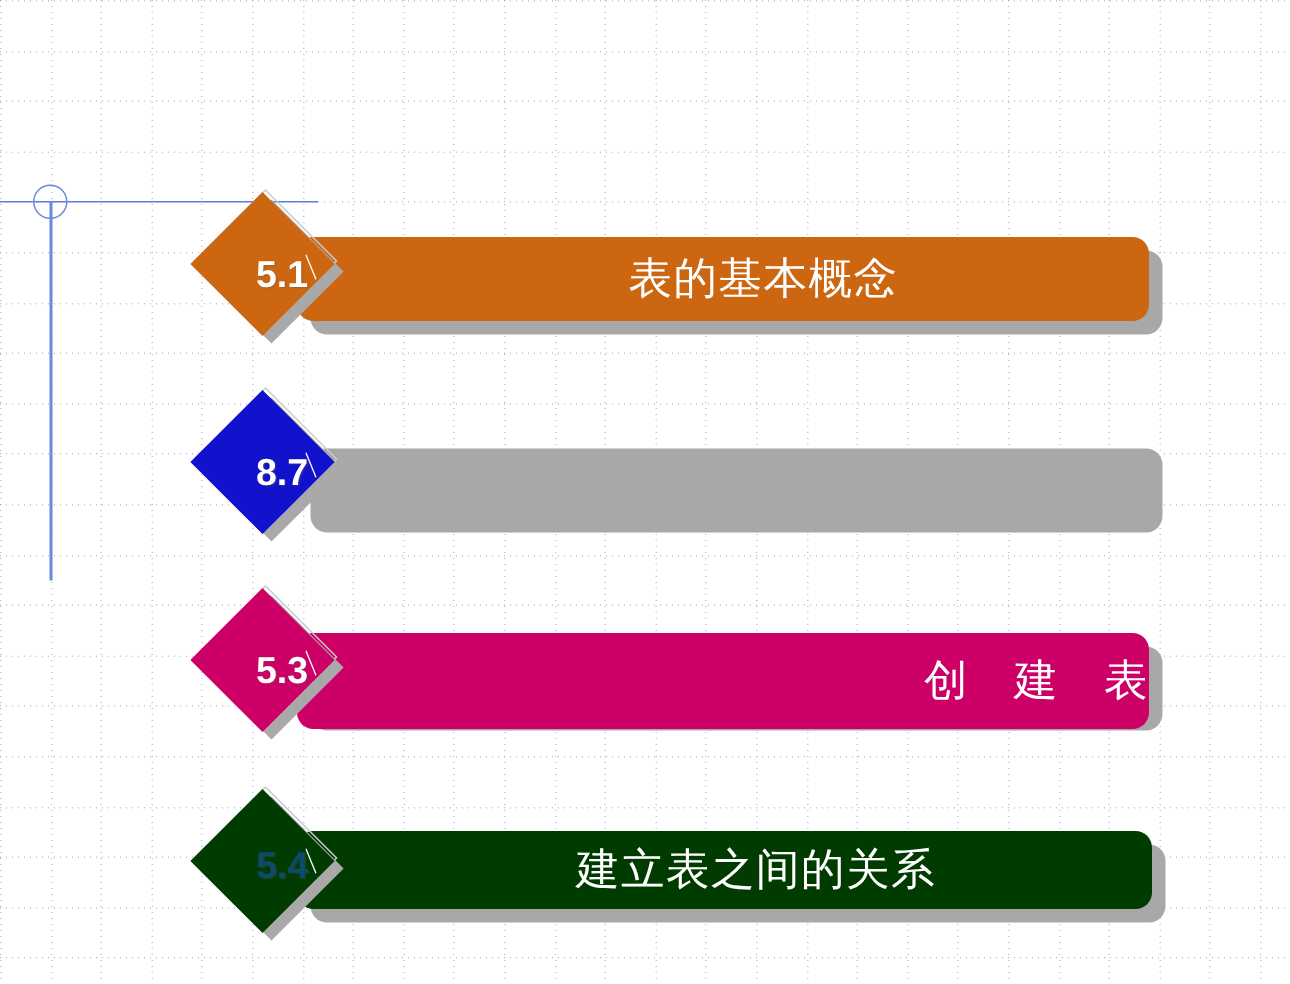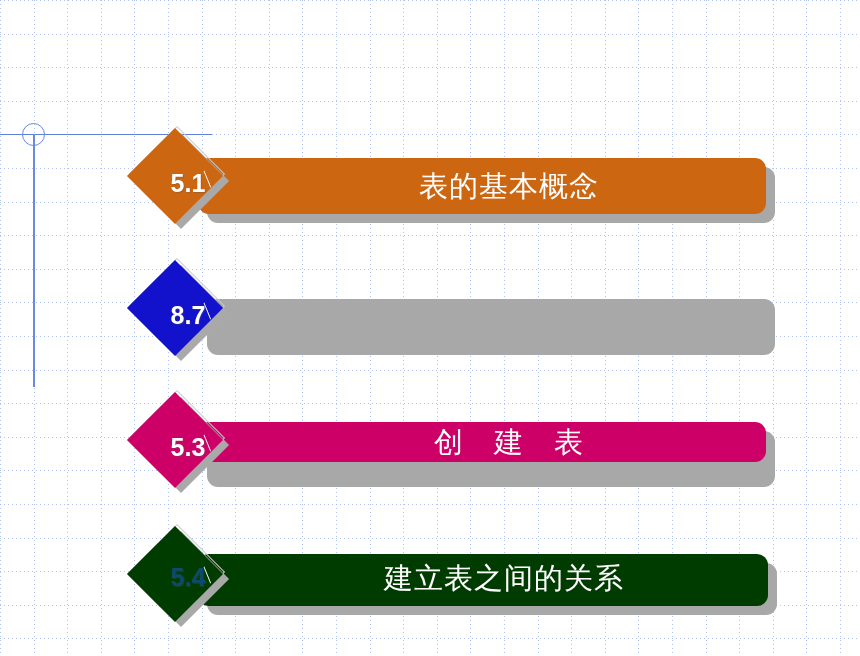--- a/index.html
+++ b/index.html
@@ -257,36 +257,36 @@
       <div class="diamond-shadow"></div>
       <div class="diamond-shadow-lt"></div>
       <div class="diamond" style="background: rgb(18, 18, 204);"></div>
       <div class="diamond-num">8.7</div>
       <span class="tick" style="left: 62px; top: 32px; transform: scaleX(0.55) rotate(4deg);">＼</span>
     </div>
   </div>
 
   <div class="row" id="row-2" style="top: 410px;">
     <div class="bar-shadow" style="top: 21px; height: 56px; width: 568px; left: 207px;"></div>
-    <div class="bar" style="background: rgb(204, 0, 102); top: 12px; height: 40px; width: 568px;">
+    <div class="bar" style="background: rgb(204, 0, 102); top: 12px; height: 64px; width: 568px; justify-content: flex-end;">
       <span class="bar-label">创　建　表</span>
     </div>
     <div class="diamond-wrap">
       <div class="diamond-shadow"></div>
       <div class="diamond-shadow-lt"></div>
       <div class="diamond" style="background: rgb(204, 0, 102);"></div>
       <div class="diamond-num">5.3</div>
       <span class="tick" style="left: 62px; top: 32px; transform: scaleX(0.55) rotate(4deg);">＼</span>
     </div>
   </div>
 
   <div class="row" id="row-3" style="top: 544px;">
     <div class="bar-shadow" style="top: 19px; height: 52px; width: 570px; left: 207px;"></div>
     <div class="bar" style="background: rgb(0, 59, 0); top: 10px; height: 52px; width: 570px;">
-      <span class="bar-label" style="margin-left: 42px; font-family: Liberation Mono, monospace;">建立表之间的关系</span>
+      <span class="bar-label" style="margin-left: 42px;">建立表之间的关系</span>
     </div>
     <div class="diamond-wrap">
       <div class="diamond-shadow"></div>
       <div class="diamond-shadow-lt"></div>
       <div class="diamond" style="background: rgb(0, 59, 0);"></div>
       <div class="diamond-num" style="color: #0c4a6e; padding-bottom: 10px;">5.4</div>
       <span class="tick" style="left: 62px; top: 30px; transform: scaleX(0.55) rotate(4deg);">＼</span>
     </div>
   </div>
 

